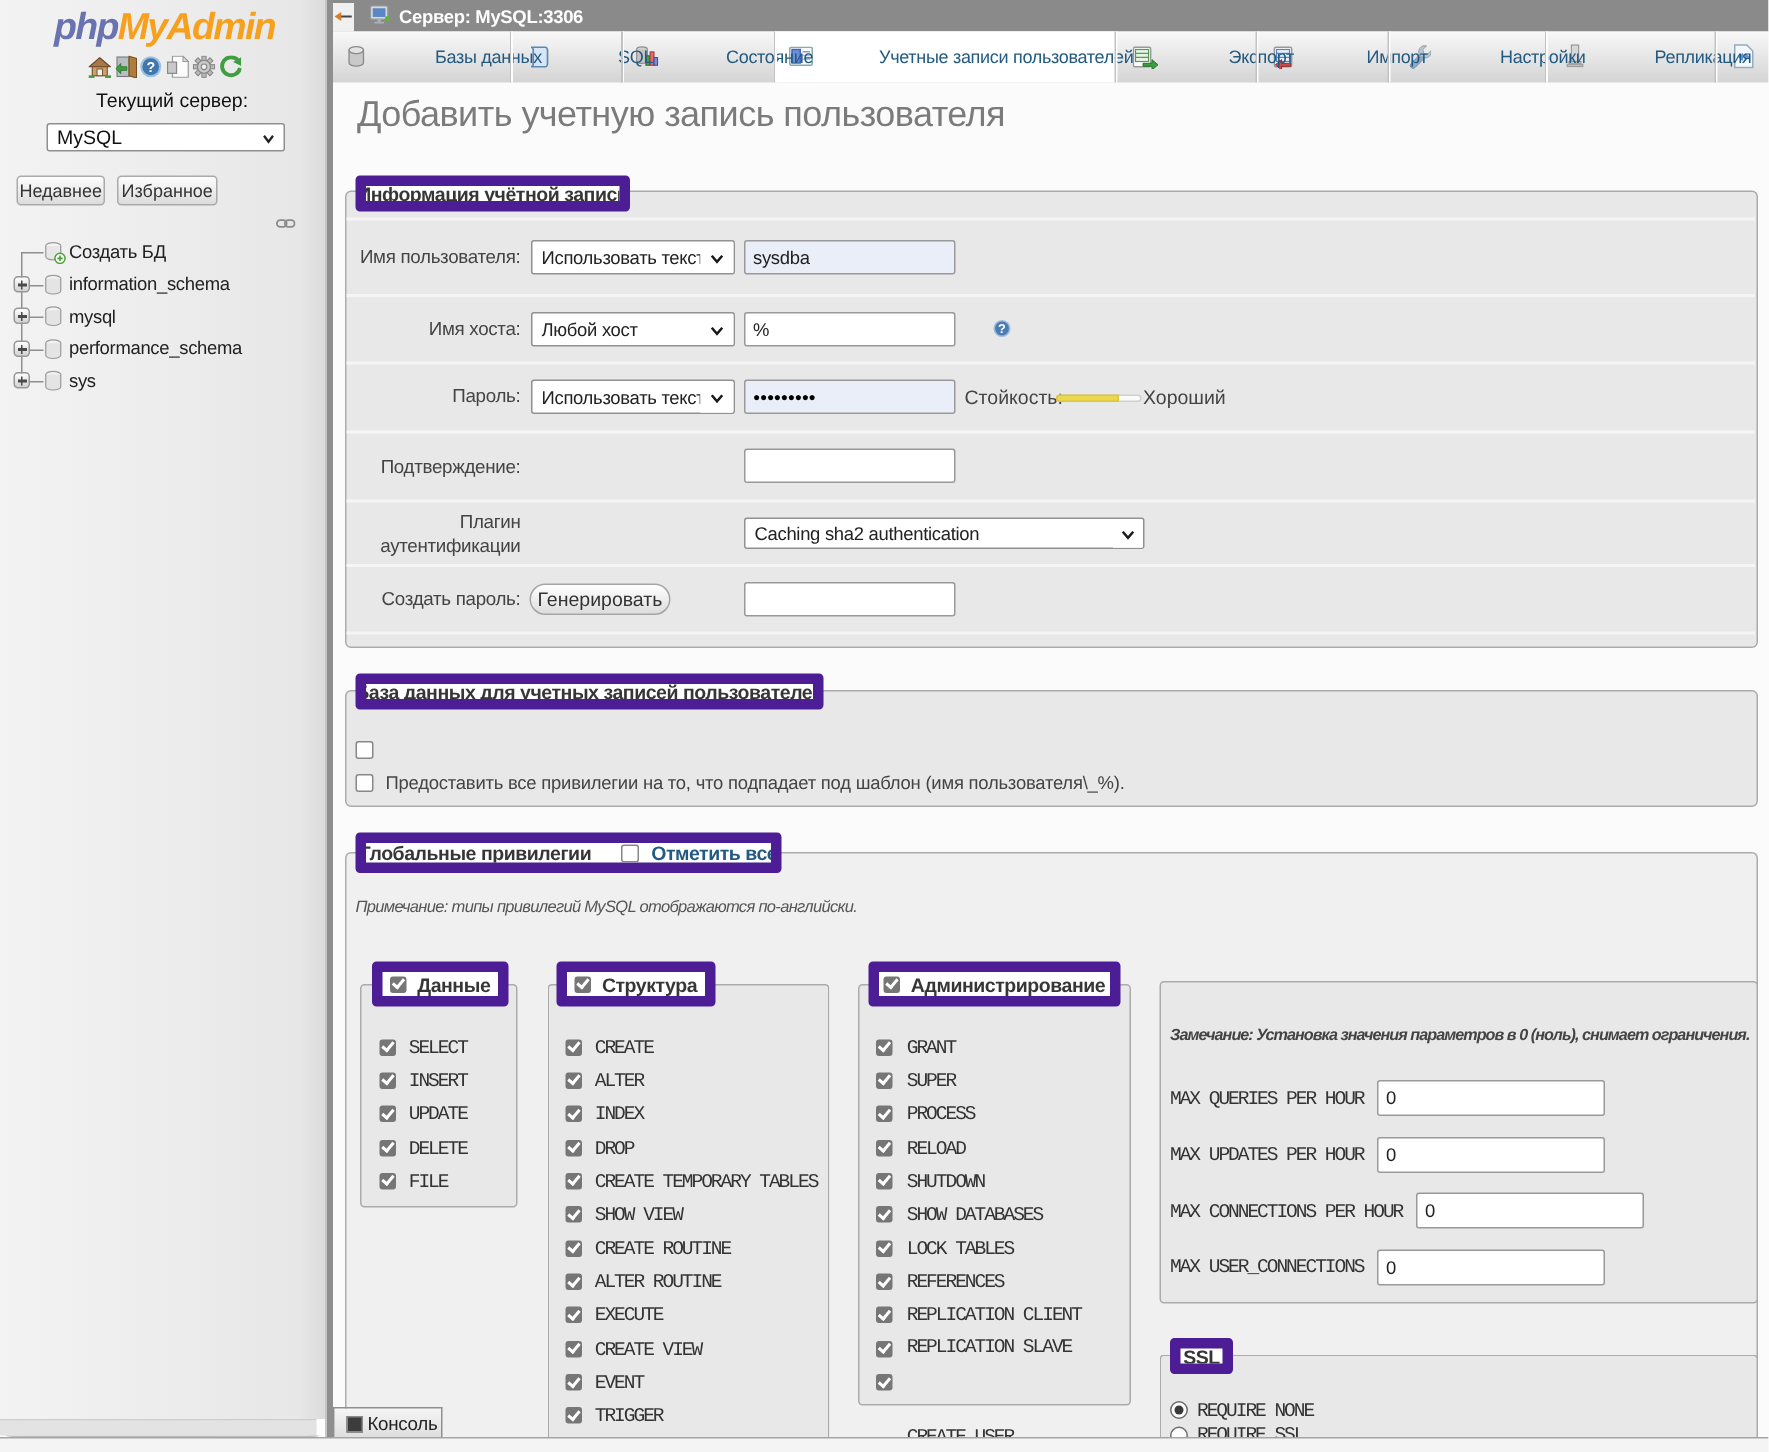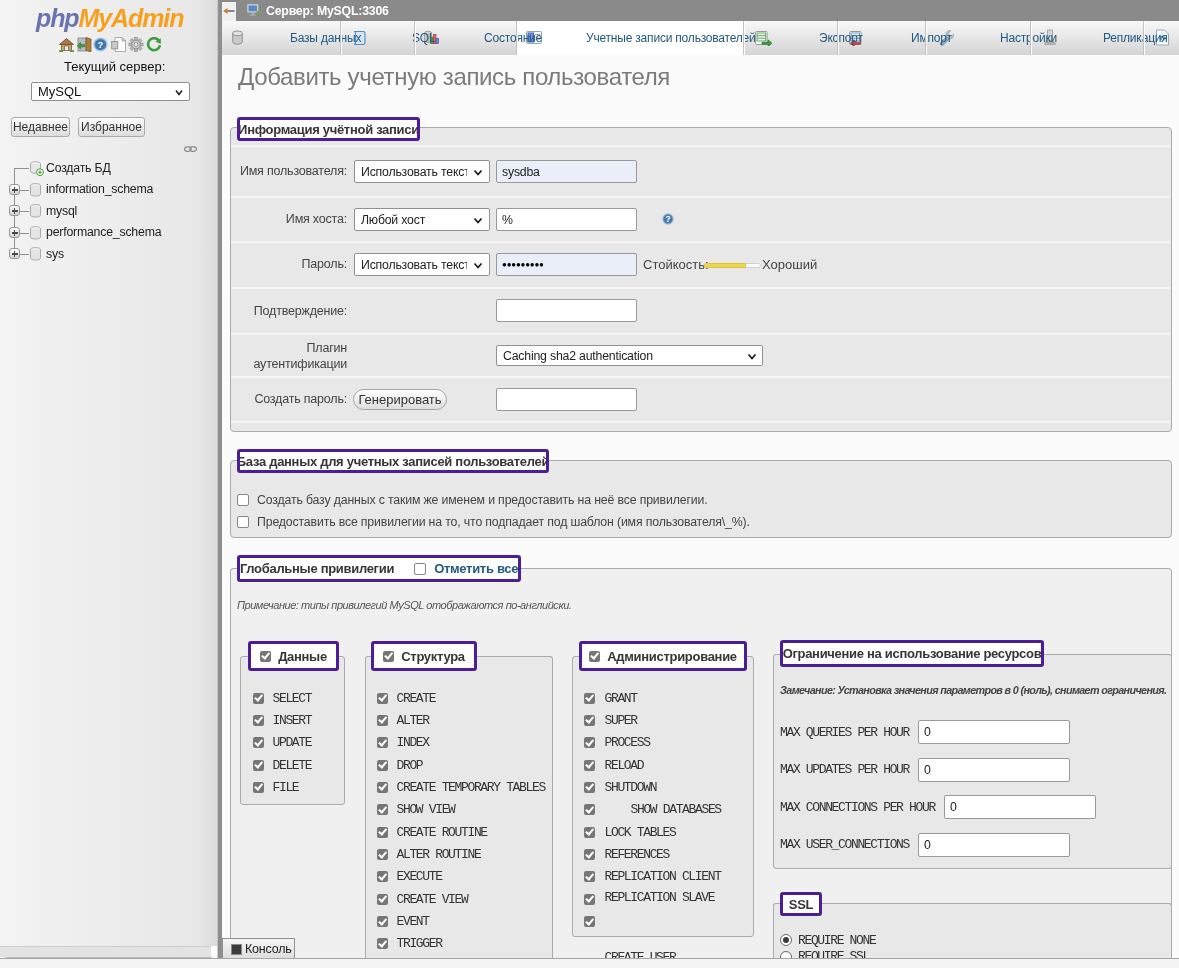--- a/index.html
+++ b/index.html
@@ -19,21 +19,21 @@
 #srvtxt{left:266px;top:3.5px;font-size:12.3px;letter-spacing:-0.2px;font-weight:bold;color:#fff;}
 
 #tabbar{left:222px;top:21px;width:957px;height:34px;background:linear-gradient(#f8f8f8,#d4d4d4);}
 .tab{position:absolute;top:21px;height:34px;display:flex;align-items:center;box-sizing:border-box;}
 .tab .t{font-size:12px;letter-spacing:-0.2px;font-weight:normal;color:#235a81;padding-left:38px;}
 .tabsep{position:absolute;top:21px;height:34px;width:2px;background:linear-gradient(to right,#c2c2c2 50%,#fdfdfd 50%);}
 #activetab{background:#fff;}
 
 h1{position:absolute;left:238px;top:63px;margin:0;font-size:24px;letter-spacing:-0.35px;font-weight:normal;color:#7b7b7b;}
 .fs{position:absolute;background:#e8e8e8;border:1px solid #ababab;border-radius:4px;box-sizing:border-box;}
-.leg{position:absolute;background:#fff;border:3px solid #4c1d95;border-radius:3px;box-sizing:border-box;font-size:13px;letter-spacing:-0.3px;font-weight:bold;color:#363636;display:flex;align-items:center;justify-content:center;white-space:nowrap;overflow:hidden;padding:0 3px;}
+.leg{position:absolute;background:#fff;border:7px solid #4c1d95;border-radius:3px;box-sizing:border-box;font-size:13px;letter-spacing:-0.3px;font-weight:bold;color:#363636;display:flex;align-items:center;justify-content:center;white-space:nowrap;overflow:hidden;padding:0 3px;}
 .rowsep{position:absolute;left:231px;width:939px;height:2px;background:#f5f5f5;}
 .lbl{position:absolute;font-size:12.5px;letter-spacing:-0.2px;color:#444;text-align:right;width:115px;left:232px;}
 .sel{position:absolute;background:#fff;border:1px solid #919191;border-radius:2px;box-sizing:border-box;font-size:12.3px;letter-spacing:-0.2px;color:#222;overflow:hidden;white-space:nowrap;}
 .sel .st{position:absolute;left:6px;right:22px;top:50%;transform:translateY(-50%);white-space:nowrap;overflow:hidden;}
 .sel svg{position:absolute;right:0;top:50%;transform:translateY(-50%);background:#fff;}
 .inp{position:absolute;background:#fff;border:1px solid #999;border-radius:2px;box-sizing:border-box;font-size:12.3px;letter-spacing:-0.2px;color:#222;display:flex;align-items:center;padding-left:5px;}
 .inp.mark{background:#e9eef9;}
 .cb{position:absolute;width:11px;height:11px;border-radius:2px;background:#767676;}
 .cb:after{content:"";position:absolute;left:3.2px;top:0.6px;width:3.2px;height:6.4px;border:solid #fff;border-width:0 2px 2px 0;transform:rotate(40deg);}
 .cbe{position:absolute;width:11px;height:11px;border-radius:2px;background:#fefefe;border:1px solid #878787;box-sizing:border-box;flex-shrink:0;}
@@ -309,21 +309,20 @@
     </div>
 
   <div class="lbl" style="top:392px;">Создать пароль:</div>
   <div class="abs" style="left:353px;top:389px;width:94px;height:21px;background:linear-gradient(#ffffff,#dddddd);border:1px solid #a5a5a5;border-radius:11px;box-sizing:border-box;font-size:13px;color:#333;display:flex;align-items:center;justify-content:center;">Генерировать</div>
   <div class="inp" style="left:496px;top:388px;width:141px;height:23px;"></div>
   <div class="leg" style="left:237px;top:117px;width:183px;height:24px;">Информация учётной записи</div>
 
   <div class="fs" style="left:230px;top:460px;width:942px;height:78px;"></div>
   <div class="leg" style="left:237px;top:449px;width:312px;height:24px;">База данных для учетных записей пользователей</div>
   <div class="cbe" style="left:237px;top:494px;width:12px;height:12px;"></div>
-  <div class="abs" style="left:257px;top:493px;font-size:12.3px;letter-spacing:-0.15px;color:#444;">Создать базу данных с таким же именем и предоставить на неё все привилегии.</div>
   <div class="cbe" style="left:237px;top:516px;width:12px;height:12px;"></div>
   <div class="abs" style="left:257px;top:515px;font-size:12.3px;letter-spacing:-0.15px;color:#444;">Предоставить все привилегии на то, что подпадает под шаблон (имя пользователя\_%).</div>
 
   <div class="fs" style="left:230px;top:568px;width:942px;height:400px;background:#f0f0f0;border-radius:4px 4px 0 0;border-bottom:none;"></div>
   <div class="leg" style="left:237px;top:555px;width:284px;height:27px;">
     <span>Глобальные привилегии</span>
     <span class="cbe" style="position:static;margin-left:20px;margin-right:8px;width:12px;height:12px;"></span>
     <span style="color:#235a81;">Отметить все</span>
   </div>
   <div class="note" style="left:237px;top:599px;">Примечание: типы привилегий MySQL отображаются по-английски.</div>
@@ -374,34 +373,33 @@
     <div class="mono" style="left:604.5px;top:690.5px;">GRANT</div>
   <div class="cb" style="left:584px;top:714.9px;"></div>
     <div class="mono" style="left:604.5px;top:712.9px;">SUPER</div>
   <div class="cb" style="left:584px;top:737.2px;"></div>
     <div class="mono" style="left:604.5px;top:735.2px;">PROCESS</div>
   <div class="cb" style="left:584px;top:759.6px;"></div>
     <div class="mono" style="left:604.5px;top:757.6px;">RELOAD</div>
   <div class="cb" style="left:584px;top:781.9px;"></div>
     <div class="mono" style="left:604.5px;top:779.9px;">SHUTDOWN</div>
   <div class="cb" style="left:584px;top:804.3px;"></div>
-    <div class="mono" style="left:604.5px;top:802.3px;margin-left:26px;">SHOW DATABASES</div>
+    <div class="mono" style="left:604.5px;top:802.3px;">SHOW DATABASES</div>
   <div class="cb" style="left:584px;top:826.6px;"></div>
     <div class="mono" style="left:604.5px;top:824.6px;">LOCK TABLES</div>
   <div class="cb" style="left:584px;top:849px;"></div>
     <div class="mono" style="left:604.5px;top:847px;">REFERENCES</div>
   <div class="cb" style="left:584px;top:871.3px;"></div>
     <div class="mono" style="left:604.5px;top:869.3px;">REPLICATION CLIENT</div>
   <div class="cb" style="left:584px;top:893.7px;"></div>
     <div class="mono" style="left:604.5px;top:890px;">REPLICATION SLAVE</div>
   <div class="cb" style="left:584px;top:916px;"></div>
     <div class="mono" style="left:604.5px;top:914px;margin-top:36px;">CREATE USER</div>
 
   <div class="fs" style="left:773px;top:654px;width:399px;height:215px;border-radius:3px;"></div>
-  <div class="leg" style="left:780px;top:640px;width:264px;height:27px;">Ограничение на использование ресурсов</div>
   <div class="note" style="left:780px;top:684px;font-weight:bold;color:#444;font-size:10.8px;letter-spacing:-0.65px;">Замечание: Установка значения параметров в 0 (ноль), снимает ограничения.</div>
   <div class="mono" style="left:780px;top:724.5px;">MAX QUERIES PER HOUR</div>
   <div class="inp" style="left:918px;top:720px;width:152px;height:24px;">0</div>
   <div class="mono" style="left:780px;top:762px;">MAX UPDATES PER HOUR</div>
   <div class="inp" style="left:918px;top:757.5px;width:152px;height:24px;">0</div>
   <div class="mono" style="left:780px;top:799.5px;">MAX CONNECTIONS PER HOUR</div>
   <div class="inp" style="left:944px;top:795px;width:152px;height:24px;">0</div>
   <div class="mono" style="left:780px;top:837px;text-align:right;">MAX USER_CONNECTIONS</div>
   <div class="inp" style="left:918px;top:832.5px;width:152px;height:24px;">0</div>
 

